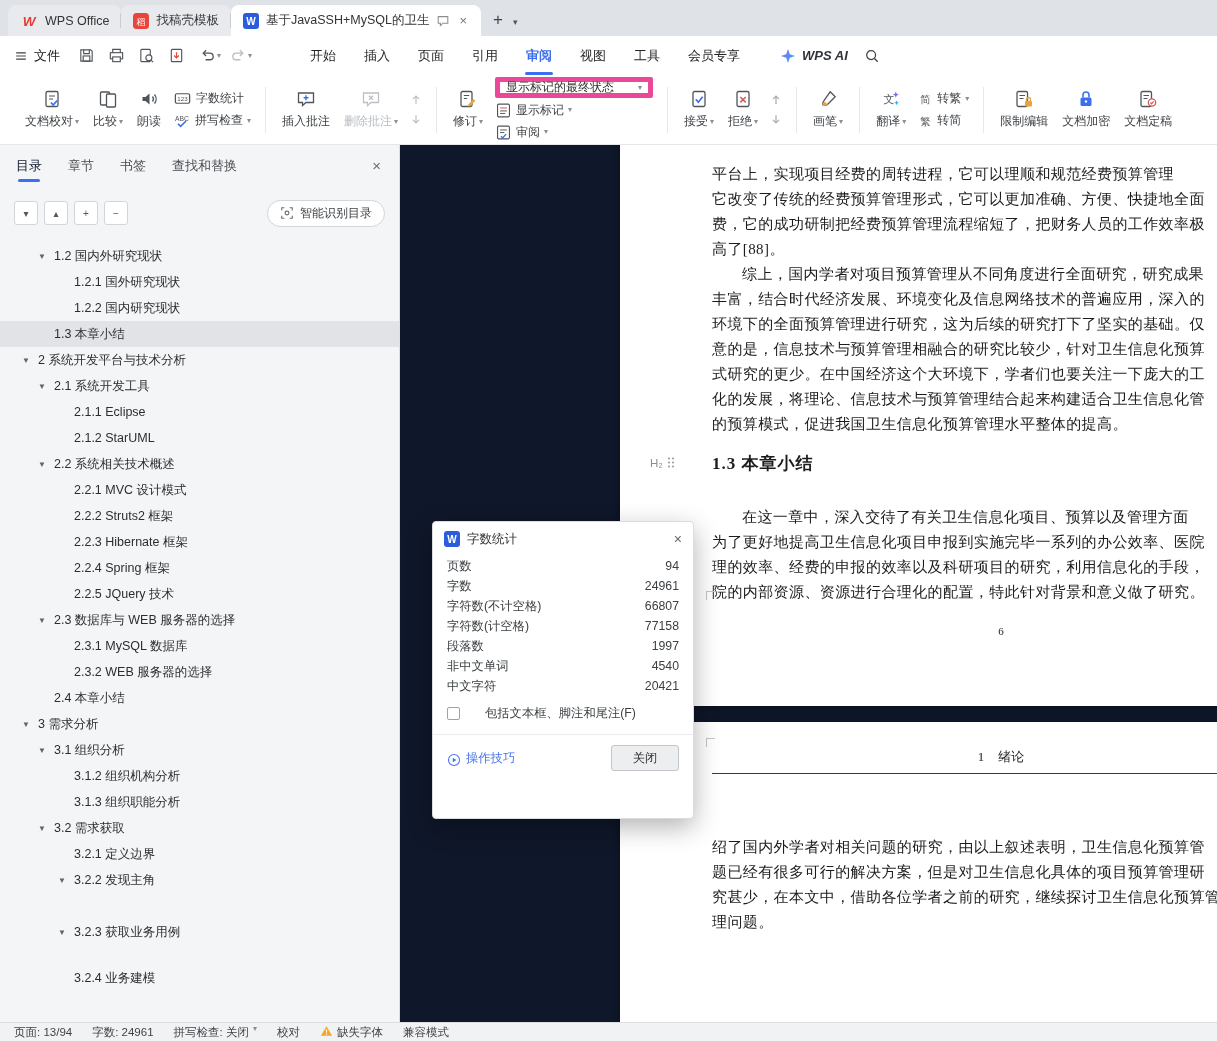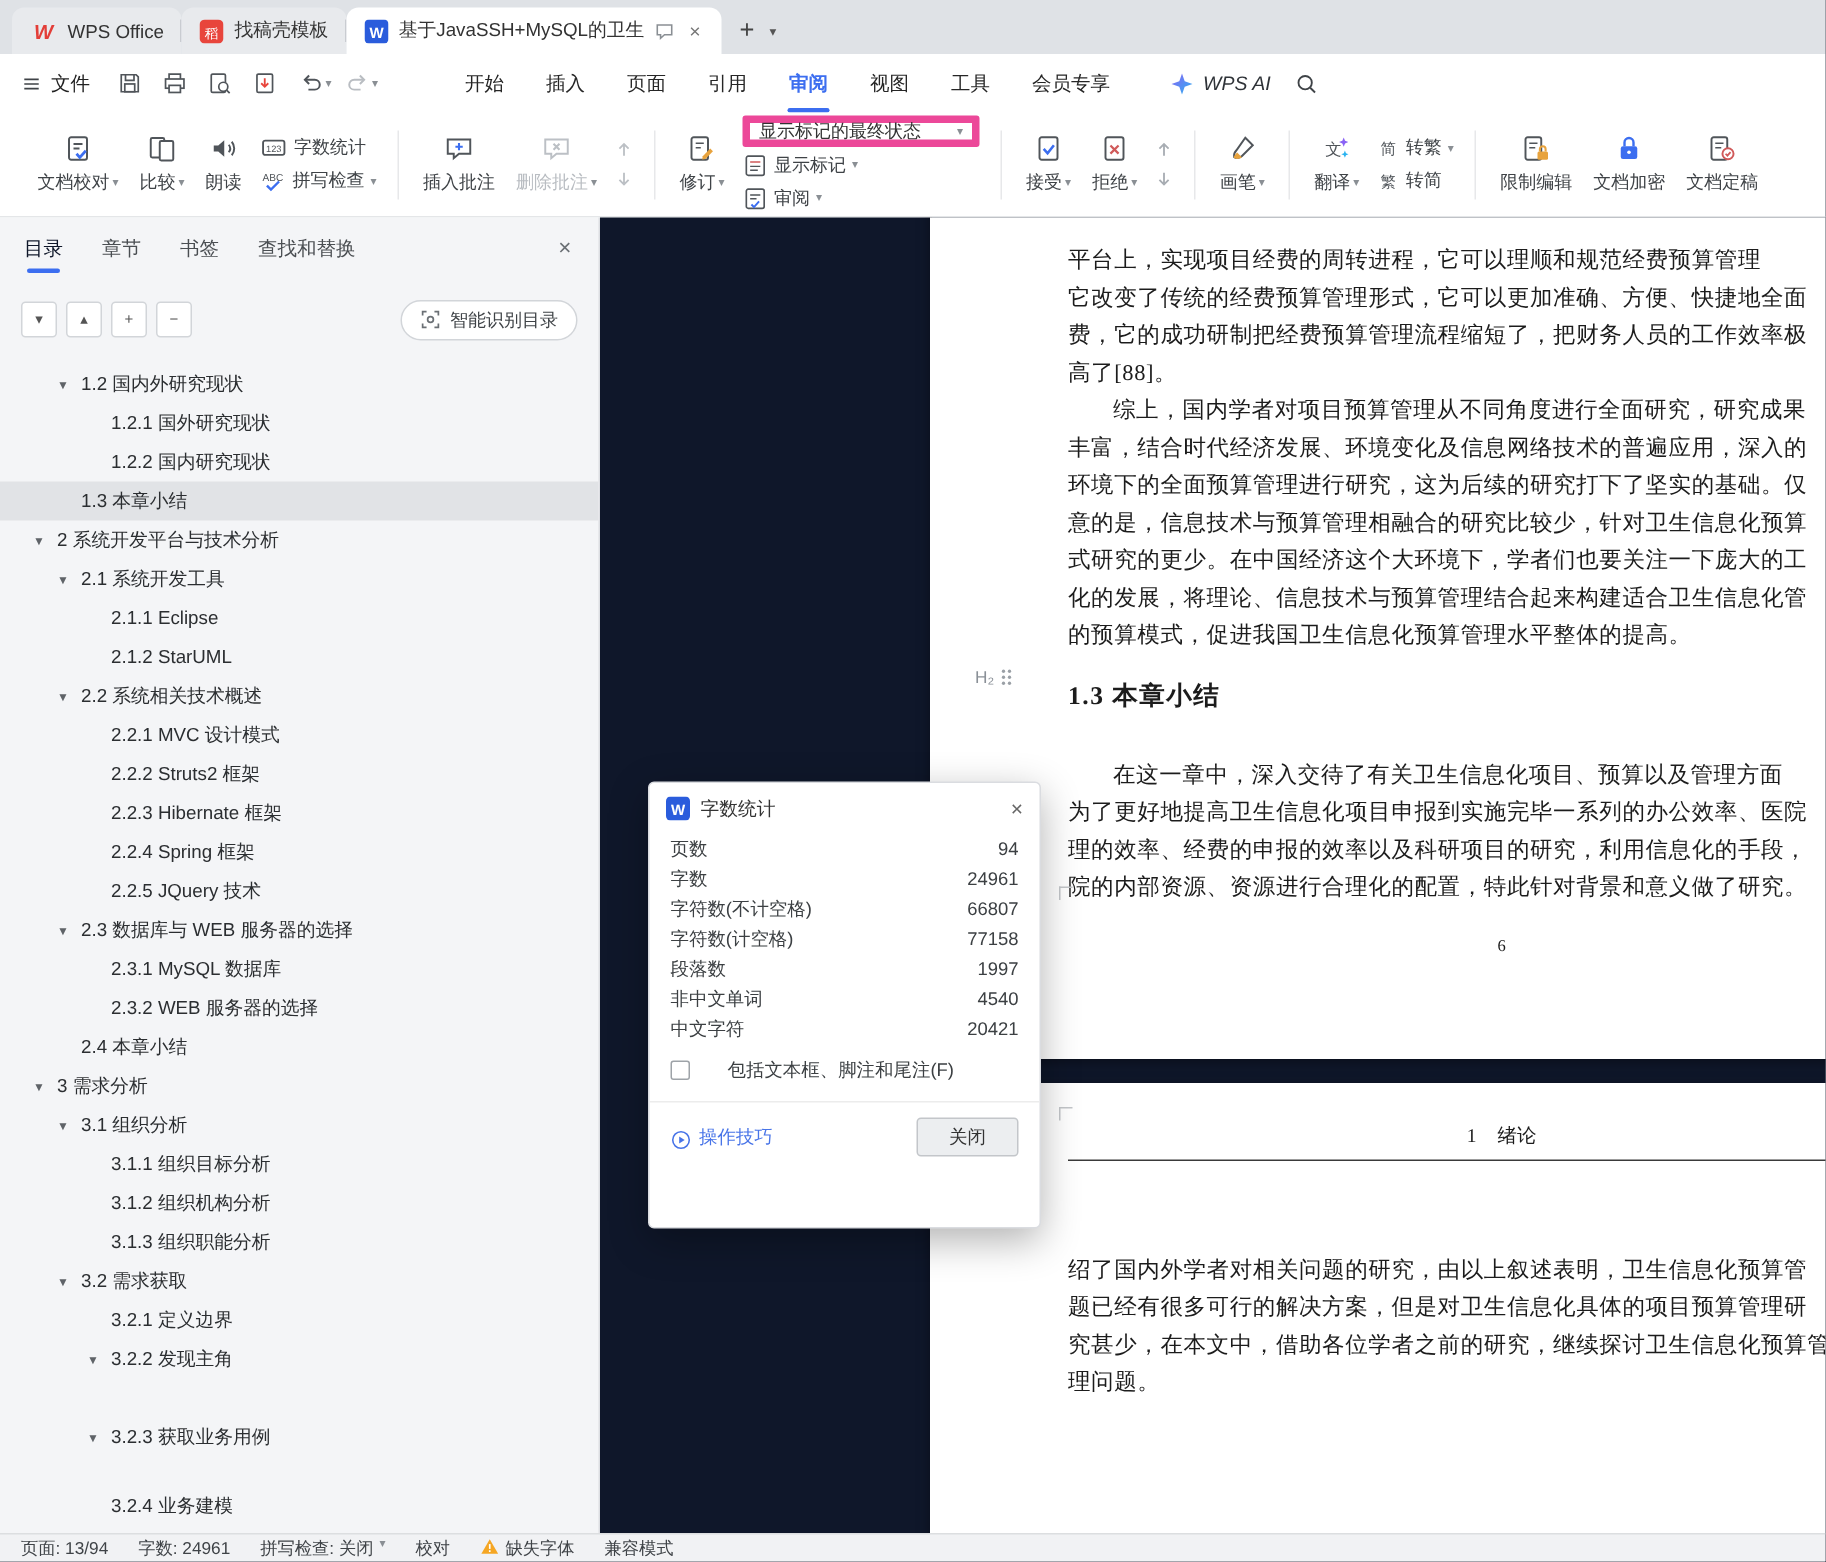--- a/index.html
+++ b/index.html
@@ -23,21 +23,21 @@
 .file-btn{display:flex;align-items:center;gap:6px;margin-left:14px;font-size:13px;color:#222}
 .quick{display:flex;align-items:center;gap:13px;margin-left:18px}
 .qbtn{display:flex}
 .ur{display:flex;align-items:center;gap:9px;margin-left:14px}
 .urbtn{display:flex;align-items:center;gap:1px}
 .chev{font-size:8px;color:#8a8f94;line-height:1}
 .mtabs{display:flex;margin-left:44px}
 .mtab{padding:0 14px;font-size:13px;color:#262626;height:39px;line-height:39px;position:relative;white-space:nowrap}
 .mtab.active{color:#3c6ef0;font-weight:bold}
 .mtab.active::after{content:"";position:absolute;left:13px;right:13px;bottom:0;height:3px;background:#3c6ef0;border-radius:2px}
-.wpsai{display:flex;align-items:center;gap:6px;margin-left:26px;font-size:13px;font-weight:normal;font-style:italic;color:#2f3338}
+.wpsai{display:flex;align-items:center;gap:6px;margin-left:26px;font-size:13px;font-weight:bold;font-style:italic;color:#2f3338}
 .searchbtn{margin-left:16px;display:flex}
 
 
 .ribbon{position:absolute;left:0;top:75px;width:1217px;height:70px;background:#fff;border-bottom:1px solid #e4e6e8;display:flex;align-items:center;padding-left:18px}
 .rgroup{display:flex;align-items:center}
 .rsep{width:1px;height:46px;background:#e7e8ea;margin:0 9px}
 .rbig{display:flex;flex-direction:column;align-items:center;justify-content:center;gap:4px;padding:3px 7px;font-size:12px;color:#3f4347;white-space:nowrap}
 .rbig .lbl{display:flex;align-items:center;gap:2px}
 .rbig.disabled{color:#b9bdc2}
 .rstack{display:flex;flex-direction:column;justify-content:center;gap:2px;margin:0 5px}
@@ -74,21 +74,21 @@
 .dline{white-space:nowrap}
 .ind{text-indent:2em}
 .dheading{font-size:17px;font-weight:bold;line-height:26px;margin:14px 0 28px;letter-spacing:1px}
 .pnum{margin-top:14px;text-align:center;font-size:11px;letter-spacing:0}
 .cmark{position:absolute;width:9px;height:9px;border-left:1px solid #c3c6c9;border-top:1px solid #c3c6c9}
 .cmark1{left:86px;top:566px}
 .cmark2{left:86px;top:16px}
 .p2head{position:absolute;top:26px;left:92px;width:578px;text-align:center;font-size:13px;padding-bottom:7px;border-bottom:1px solid #3a3a3a}
 .p2head .num{margin-right:14px}
 .p2body{position:absolute;top:113px;left:92px;width:578px;font-size:15px;line-height:25px;letter-spacing:.4px}
-.h2marker{position:absolute;left:250px;top:300px;display:flex;align-items:center;gap:4px;color:#8a9097;font-size:11.5px;z-index:5}
+.h2marker{position:absolute;left:250px;top:311px;display:flex;align-items:center;gap:4px;color:#8a9097;font-size:11.5px;z-index:5}
 
 
 .dialog{position:absolute;left:432px;top:521px;width:262px;height:298px;background:#fff;border:1px solid #dadce0;border-radius:4px;box-shadow:0 8px 26px rgba(0,0,0,.3);z-index:50}
 .dlg-title{height:34px;display:flex;align-items:center;padding:0 11px;gap:7px;font-size:12.5px;color:#333}
 .dlg-close{margin-left:auto;color:#666;font-size:14px}
 .dlg-body{padding:0 14px}
 .dlg-sec{display:flex;align-items:center;gap:8px;font-size:12.5px;color:#54585c;height:22px;margin-top:2px}
 .dlg-sec .line{flex:1;height:1px;background:#e8e9ea}
 .srow{display:flex;justify-content:space-between;align-items:center;font-size:12.3px;color:#3c4043;height:20px}
 .chkrow{display:flex;align-items:center;gap:25px;margin-top:9px;font-size:12.3px;color:#3c4043}
@@ -561,23 +561,20 @@
       </div>
       <div class="titem lv1">
         <span class="tri">▼</span>
         <span>3 需求分析</span>
       </div>
       <div class="titem lv2">
         <span class="tri">▼</span>
         <span>3.1 组织分析</span>
       </div>
       <div class="titem lv3">
-        <span>3.1.1 组织目标分析</span>
-      </div>
-      <div class="titem lv3">
         <span>3.1.2 组织机构分析</span>
       </div>
       <div class="titem lv3">
         <span>3.1.3 组织职能分析</span>
       </div>
       <div class="titem lv2">
         <span class="tri">▼</span>
         <span>3.2 需求获取</span>
       </div>
       <div class="titem lv3">

